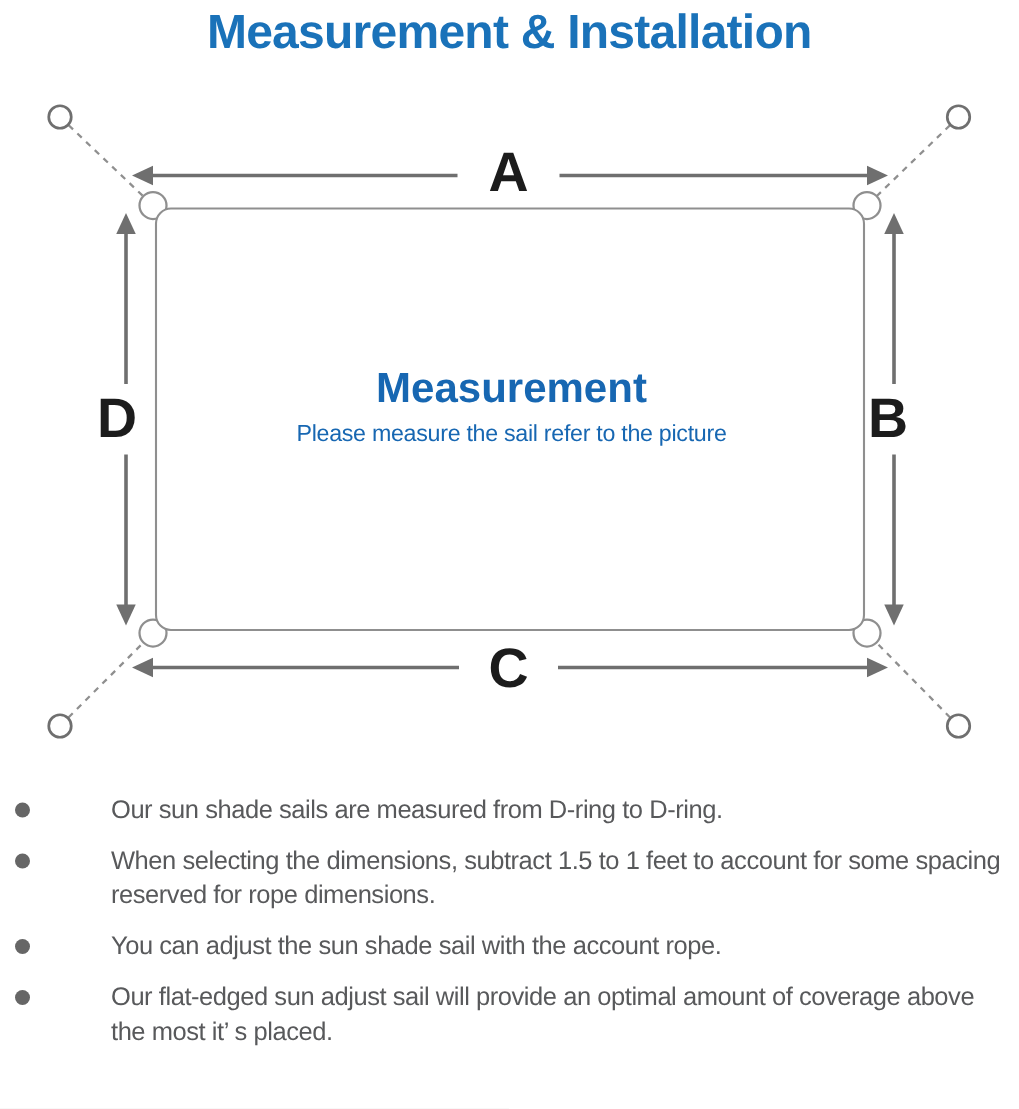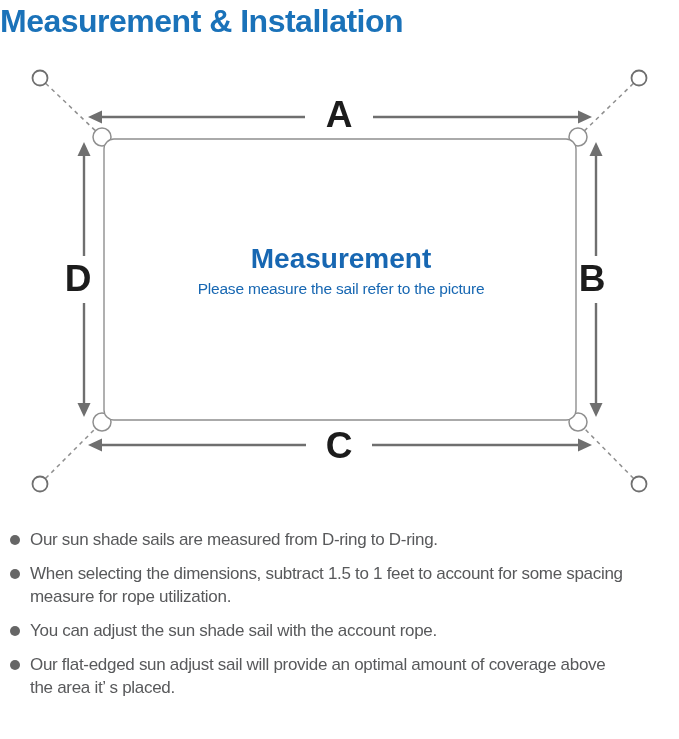--- a/index.html
+++ b/index.html
@@ -13,21 +13,21 @@
     --background:#ffffff;
   }
   html,body{margin:0;padding:0;background:#f4f4f4;}
   .page{
     position:relative;width:679px;height:739px;margin:0 auto;
     background:var(--background);overflow:hidden;
     font-family:"Liberation Sans",sans-serif;
   }
   .title{
     position:absolute;top:0;left:0;right:0;margin:0;
-    text-align:left;line-height:42px;
+    text-align:center;line-height:42px;
     font-size:32px;font-weight:bold;letter-spacing:-0.5px;
     color:var(--title-blue);
   }
   svg.diagram{position:absolute;top:0;left:0;}
   .sail-outline{fill:#ffffff;stroke:var(--line-gray);stroke-width:1.4;}
   .d-ring{fill:#ffffff;stroke:var(--line-gray);stroke-width:1.5;}
   .anchor-ring{fill:#ffffff;stroke:var(--arrow-gray);stroke-width:1.8;}
   .tension-line{stroke:var(--line-gray);stroke-width:1.5;stroke-dasharray:4 4;fill:none;}
   .dim-line{stroke:var(--arrow-gray);stroke-width:2.4;fill:none;}
   .dim-head{fill:var(--arrow-gray);stroke:none;}
@@ -49,21 +49,21 @@
   }
   .bullets li{
     display:flex;align-items:flex-start;gap:10px;
     margin:0 0 11px 0;
     color:var(--note-gray);font-size:17px;line-height:23px;letter-spacing:-0.3px;
   }
   .dot{
     flex:none;width:10px;height:10px;border-radius:50%;
     background:var(--bullet-gray);margin-top:7px;
   }
-  .line{display:block;}
+  .line{display:block;margin-left:44px;}
 </style>
 </head>
 <body>
 
 <div class="page">
 
   <h1 class="title">Measurement &amp; Installation</h1>
 
   <svg class="diagram" width="679" height="515" viewBox="0 0 679 515" xmlns="http://www.w3.org/2000/svg">
 
@@ -132,31 +132,31 @@
     <li>
       <span class="dot"></span>
       <span class="txt">
         <span class="line">Our sun shade sails are measured from D-ring to D-ring.</span>
       </span>
     </li>
     <li>
       <span class="dot"></span>
       <span class="txt">
         <span class="line">When selecting the dimensions, subtract 1.5 to 1 feet to account for some spacing</span>
-        <span class="line">measure for rope utilization.</span>
+        <span class="line">reserved for rope dimensions.</span>
       </span>
     </li>
     <li>
       <span class="dot"></span>
       <span class="txt">
         <span class="line">You can adjust the sun shade sail with the account rope.</span>
       </span>
     </li>
     <li>
       <span class="dot"></span>
       <span class="txt">
         <span class="line">Our flat-edged sun adjust sail will provide an optimal amount of coverage above</span>
-        <span class="line">the area it’ s placed.</span>
+        <span class="line">the most it’ s placed.</span>
       </span>
     </li>
   </ul>
 
 </div>
 
 </body></html>

